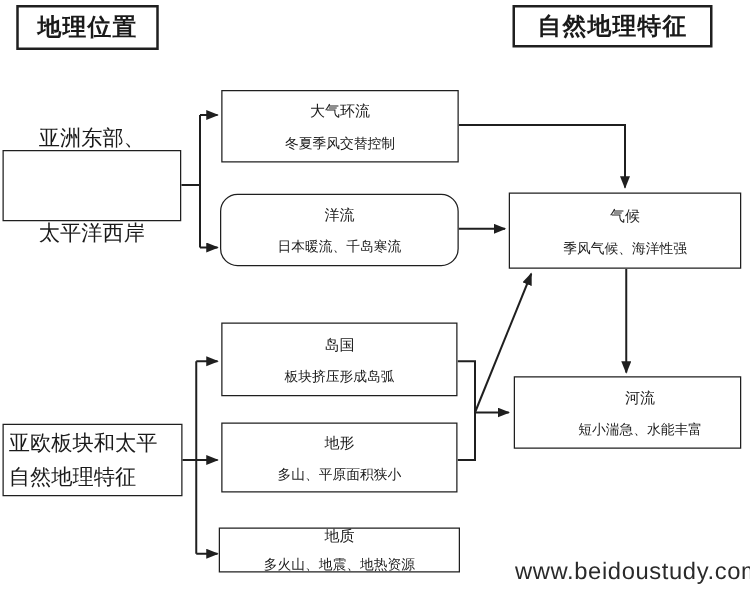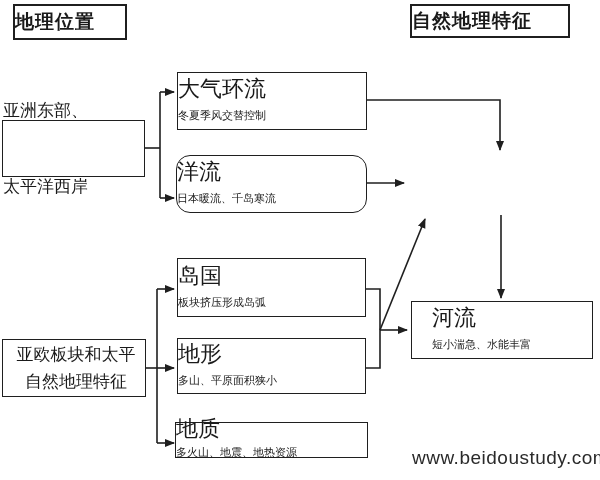--- a/index.html
+++ b/index.html
@@ -4,28 +4,28 @@
 <style>
   html,body{margin:0;padding:0;background:#fff;}
   .stage{
     position:relative;width:600px;height:480px;background:#ffffff;overflow:hidden;
     font-family:"Liberation Sans","DejaVu Sans",sans-serif;color:#1a1a1a;
   }
   .wires{position:absolute;left:0;top:0;width:600px;height:480px;pointer-events:none;}
   .box{
     position:absolute;box-sizing:border-box;background:#fff;
     border:1.5px solid #1f1f1f;display:flex;flex-direction:column;
-    align-items:flex-start;justify-content:center;text-align:center;
+    align-items:center;justify-content:center;text-align:center;
   }
   .header-box{
     border-width:2px;font-weight:bold;font-size:19px;letter-spacing:1px;
   }
   .src-box{font-size:17px;line-height:1.6;}
-  .src-box.left-align{align-items:center;text-align:left;padding-left:4px;}
-  .node-title{font-size:22px;line-height:28px;}
+  .src-box.left-align{align-items:flex-start;text-align:left;padding-left:4px;}
+  .node-title{font-size:12px;line-height:28px;}
   .node-desc{font-size:11px;line-height:24px;white-space:nowrap;}
   .site{
     position:absolute;left:412px;top:447px;width:180px;text-align:right;
     font-size:19px;color:#2a2a2a;letter-spacing:0.5px;
   }
 </style>
 </head>
 <body>
 
 <div class="stage">
@@ -93,20 +93,24 @@
   </div>
   <div class="box" style="left:177px;top:338px;width:189px;height:56px;">
     <div class="node-title">地形</div>
     <div class="node-desc">多山、平原面积狭小</div>
   </div>
   <div class="box" style="left:175px;top:422px;width:193px;height:36px;">
     <div class="node-title" style="line-height:24px;">地质</div>
     <div class="node-desc" style="line-height:23px;">多火山、地震、地热资源</div>
   </div>
 
+  <div class="box" style="left:407px;top:154px;width:186px;height:61px;">
+    <div class="node-title">气候</div>
+    <div class="node-desc">季风气候、海洋性强</div>
+  </div>
   <div class="box" style="left:411px;top:301px;width:182px;height:58px;padding-left:20px;">
     <div class="node-title">河流</div>
     <div class="node-desc">短小湍急、水能丰富</div>
   </div>
 
   <div class="site">www.beidoustudy.com</div>
 
 </div>
 
 </body></html>

